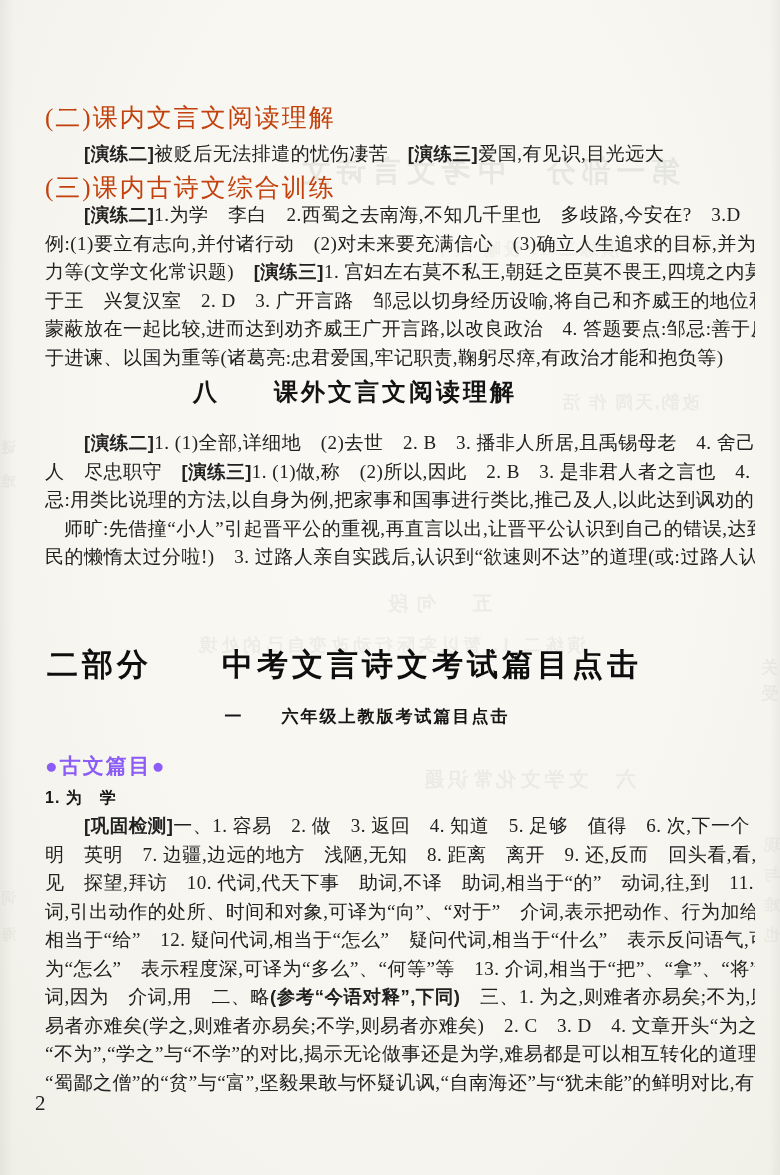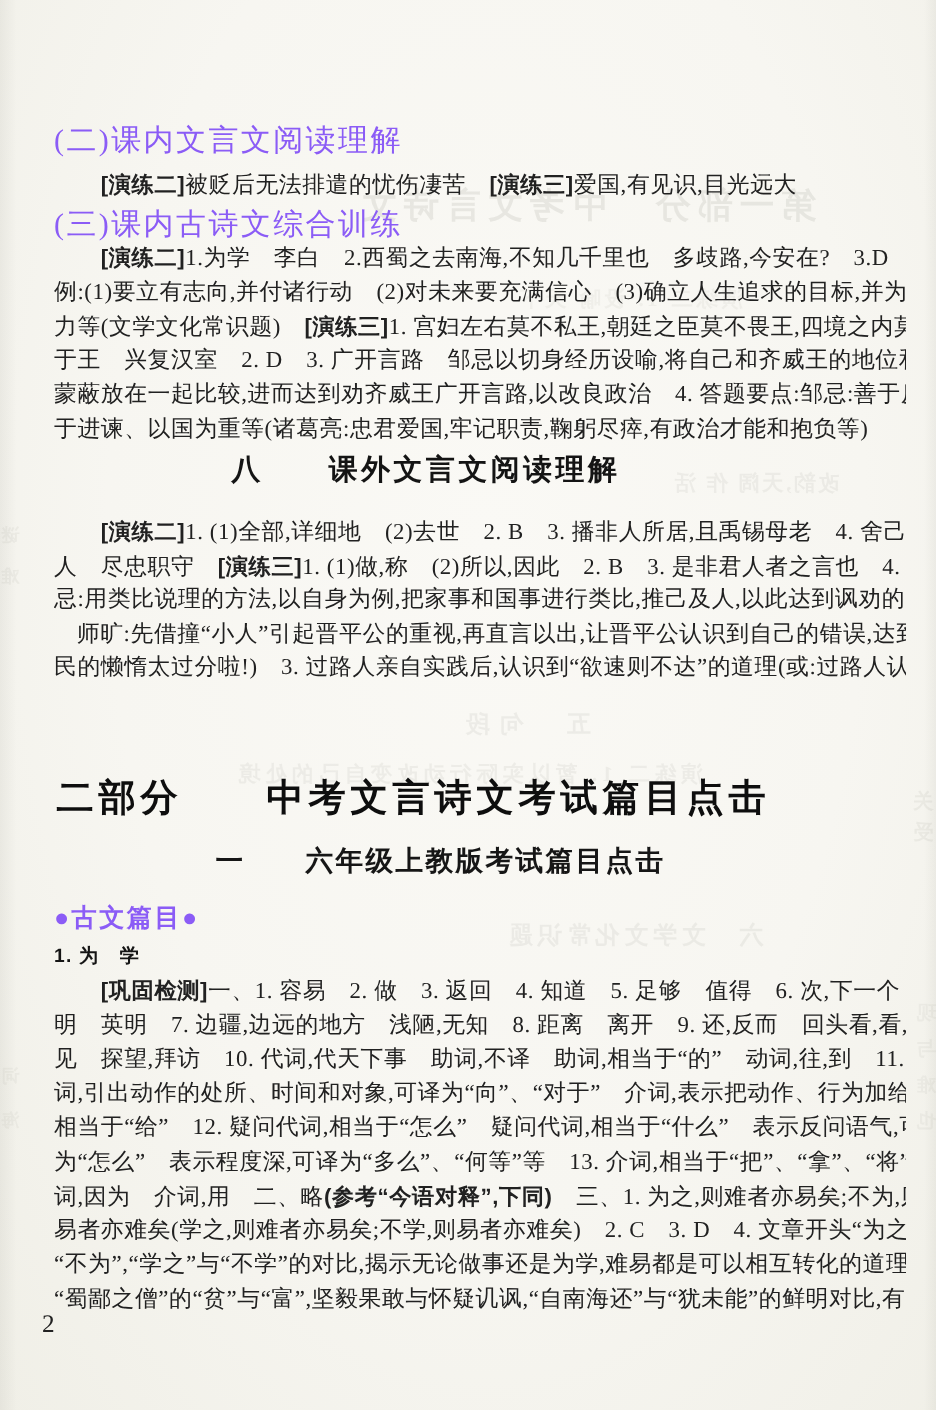--- a/index.html
+++ b/index.html
@@ -18,42 +18,42 @@
   .edge-shade-right{position:absolute;right:0;top:0;bottom:0;width:10px;
     background:linear-gradient(to left, rgba(60,60,50,0.05), rgba(60,60,50,0));}
 
   .content{position:absolute;left:45px;right:25px;top:0;bottom:0;overflow:hidden;}
 
   .block{position:absolute;left:0;right:0;}
 
   
   .h-sub{
     font-size:25px;line-height:34px;letter-spacing:2px;
-    font-weight:normal;color:#8b5cf6;white-space:nowrap;
+    font-weight:normal;color:#c2410c;white-space:nowrap;
   }
   #h-sec2{top:101px;}
   #h-sec3{top:171px;}
 
   
   .h-chapter{
     top:374px;text-align:center;
     font-family:"Liberation Sans","DejaVu Sans",sans-serif;
     font-size:24px;line-height:36px;font-weight:bold;letter-spacing:3px;
     color:#141414;transform:translateX(-45px);white-space:nowrap;
   }
   
   .h-part{
     top:645px;text-align:left;
     font-size:31px;line-height:40px;font-weight:bold;letter-spacing:4px;
     color:#0e0e0e;transform:translateX(-33px);white-space:nowrap;
   }
   .h-unit{
     top:701px;text-align:center;
     font-family:"Liberation Sans","DejaVu Sans",sans-serif;
-    font-size:23px;line-height:32px;font-weight:bold;letter-spacing:2px;
+    font-size:17px;line-height:32px;font-weight:bold;letter-spacing:2px;
     color:#161616;transform:translateX(-33px);white-space:nowrap;
   }
   .h-guwen{
     top:752px;
     font-family:"Liberation Sans","DejaVu Sans",sans-serif;
     font-size:21px;line-height:28px;font-weight:bold;letter-spacing:2px;color:#8b5cf6;
   }
   .h-lesson{
     top:784px;
     font-family:"Liberation Sans","DejaVu Sans",sans-serif;

